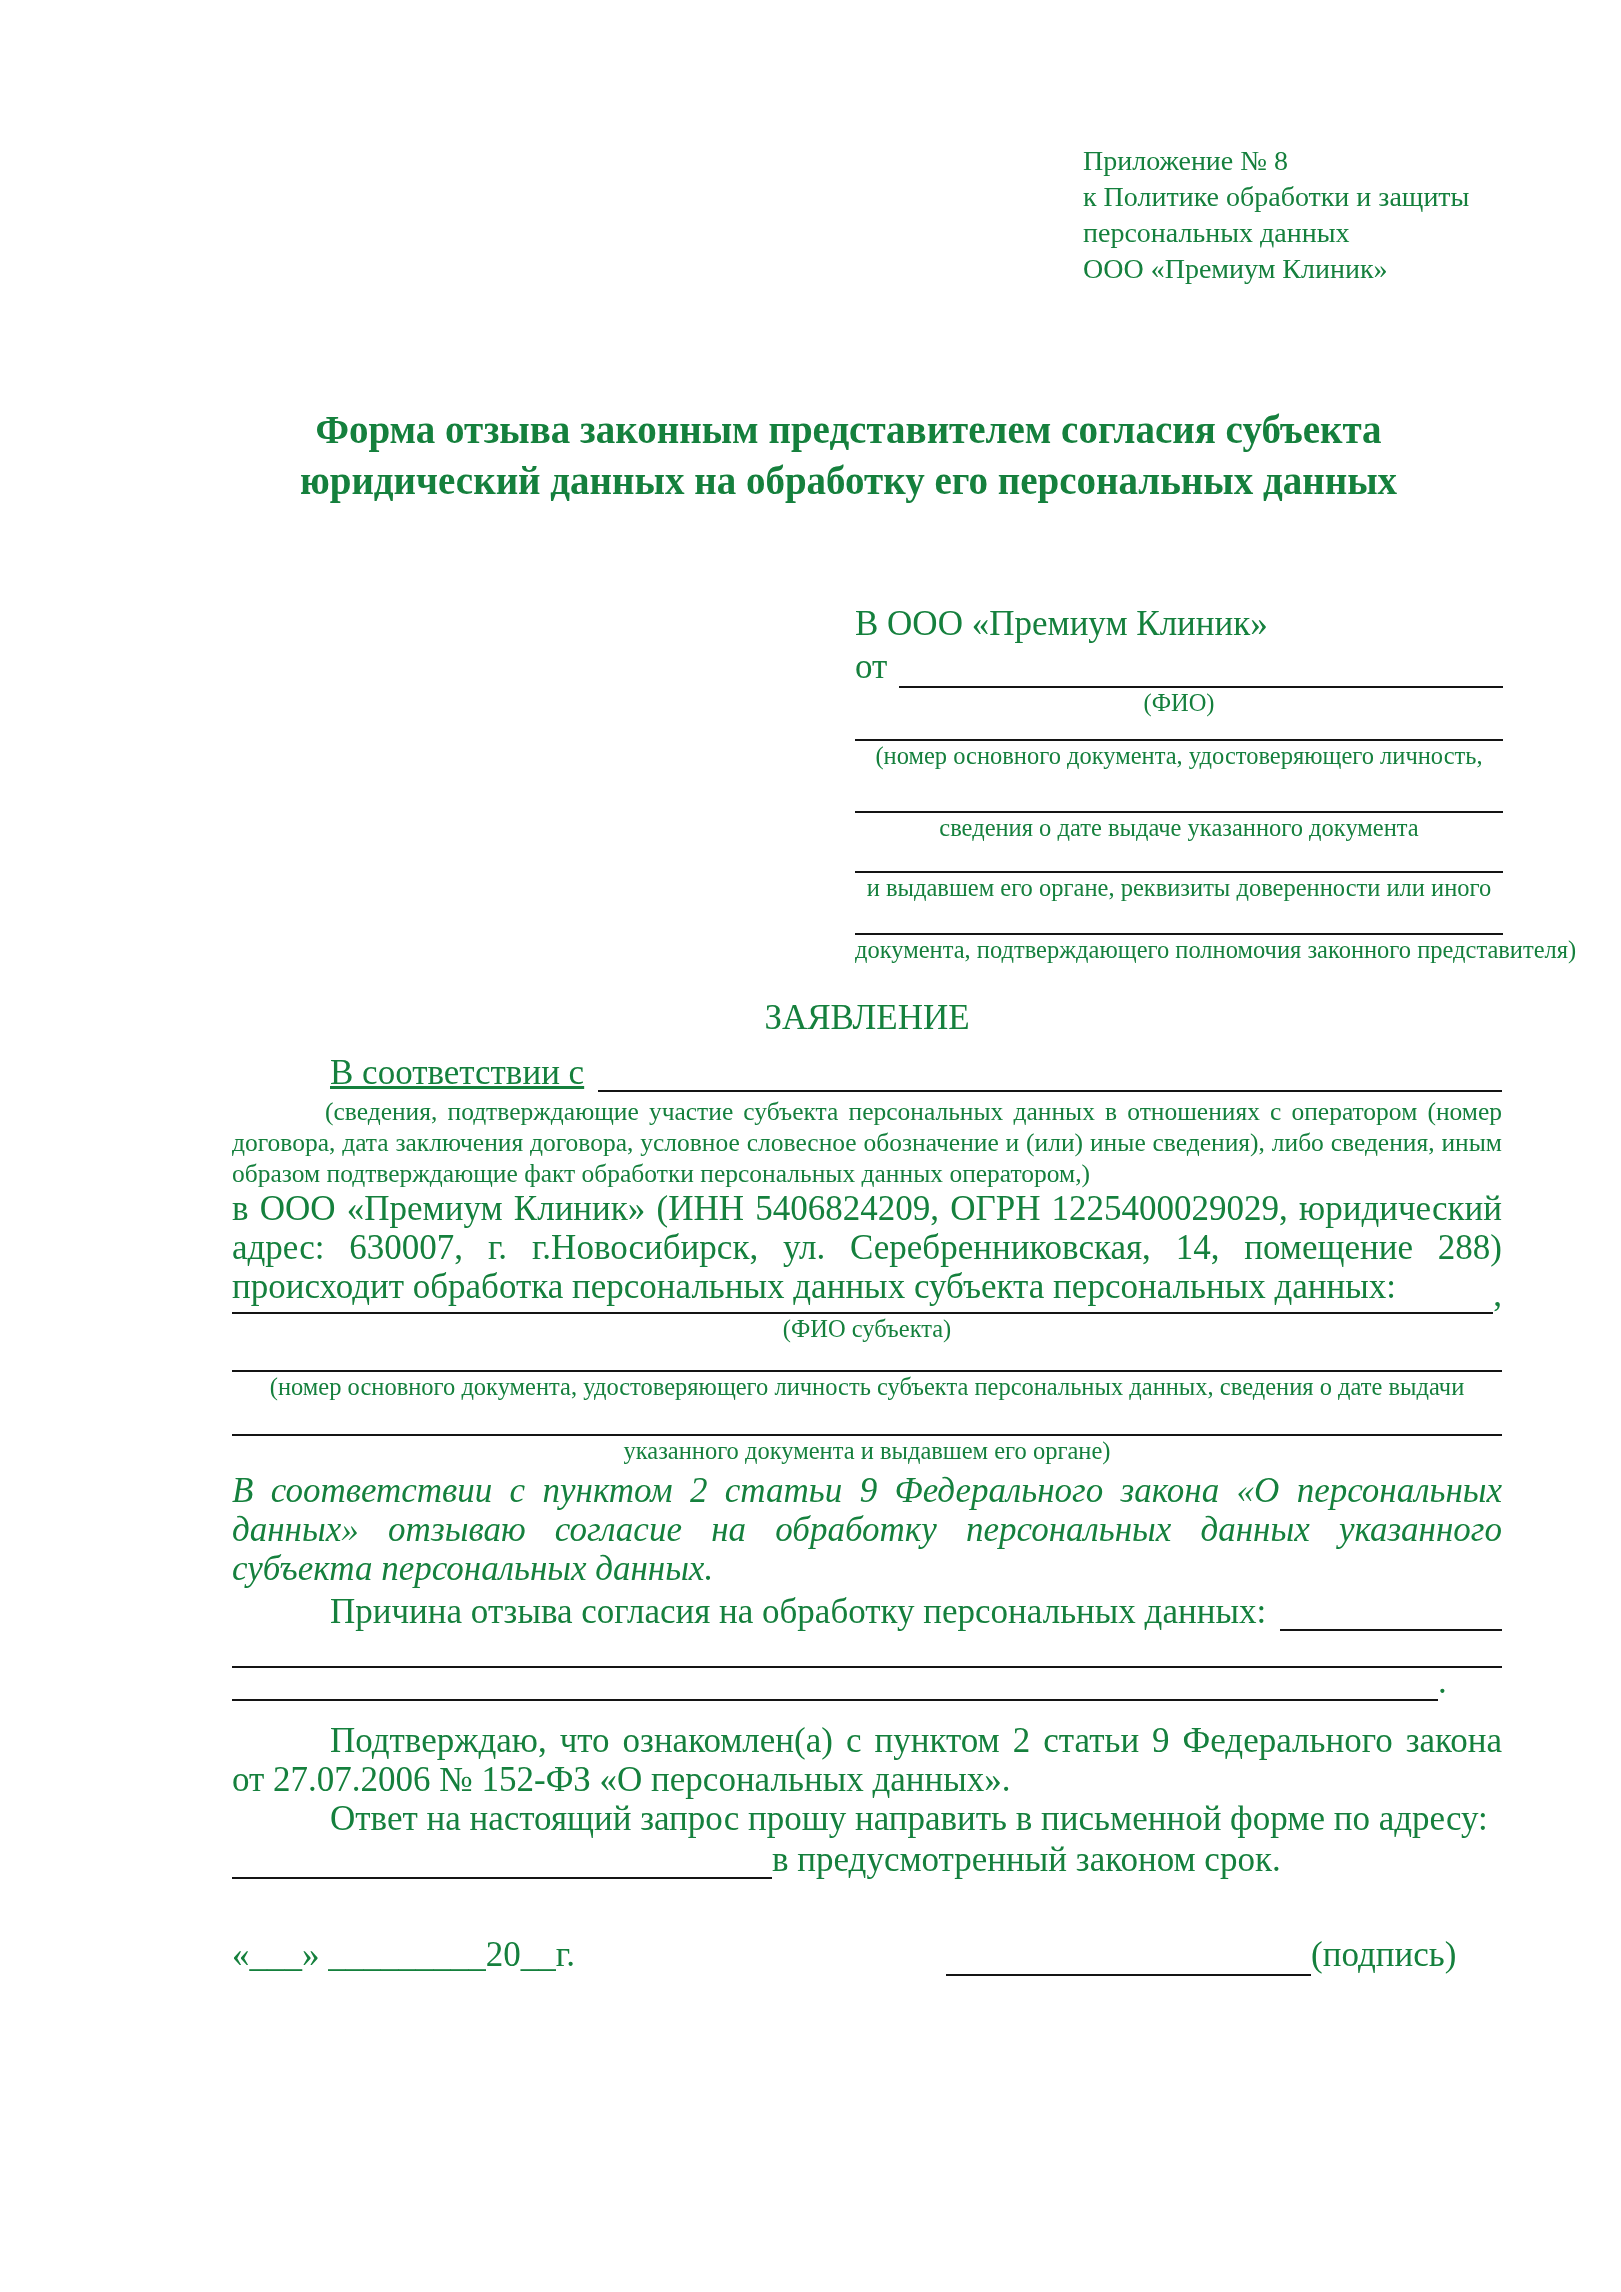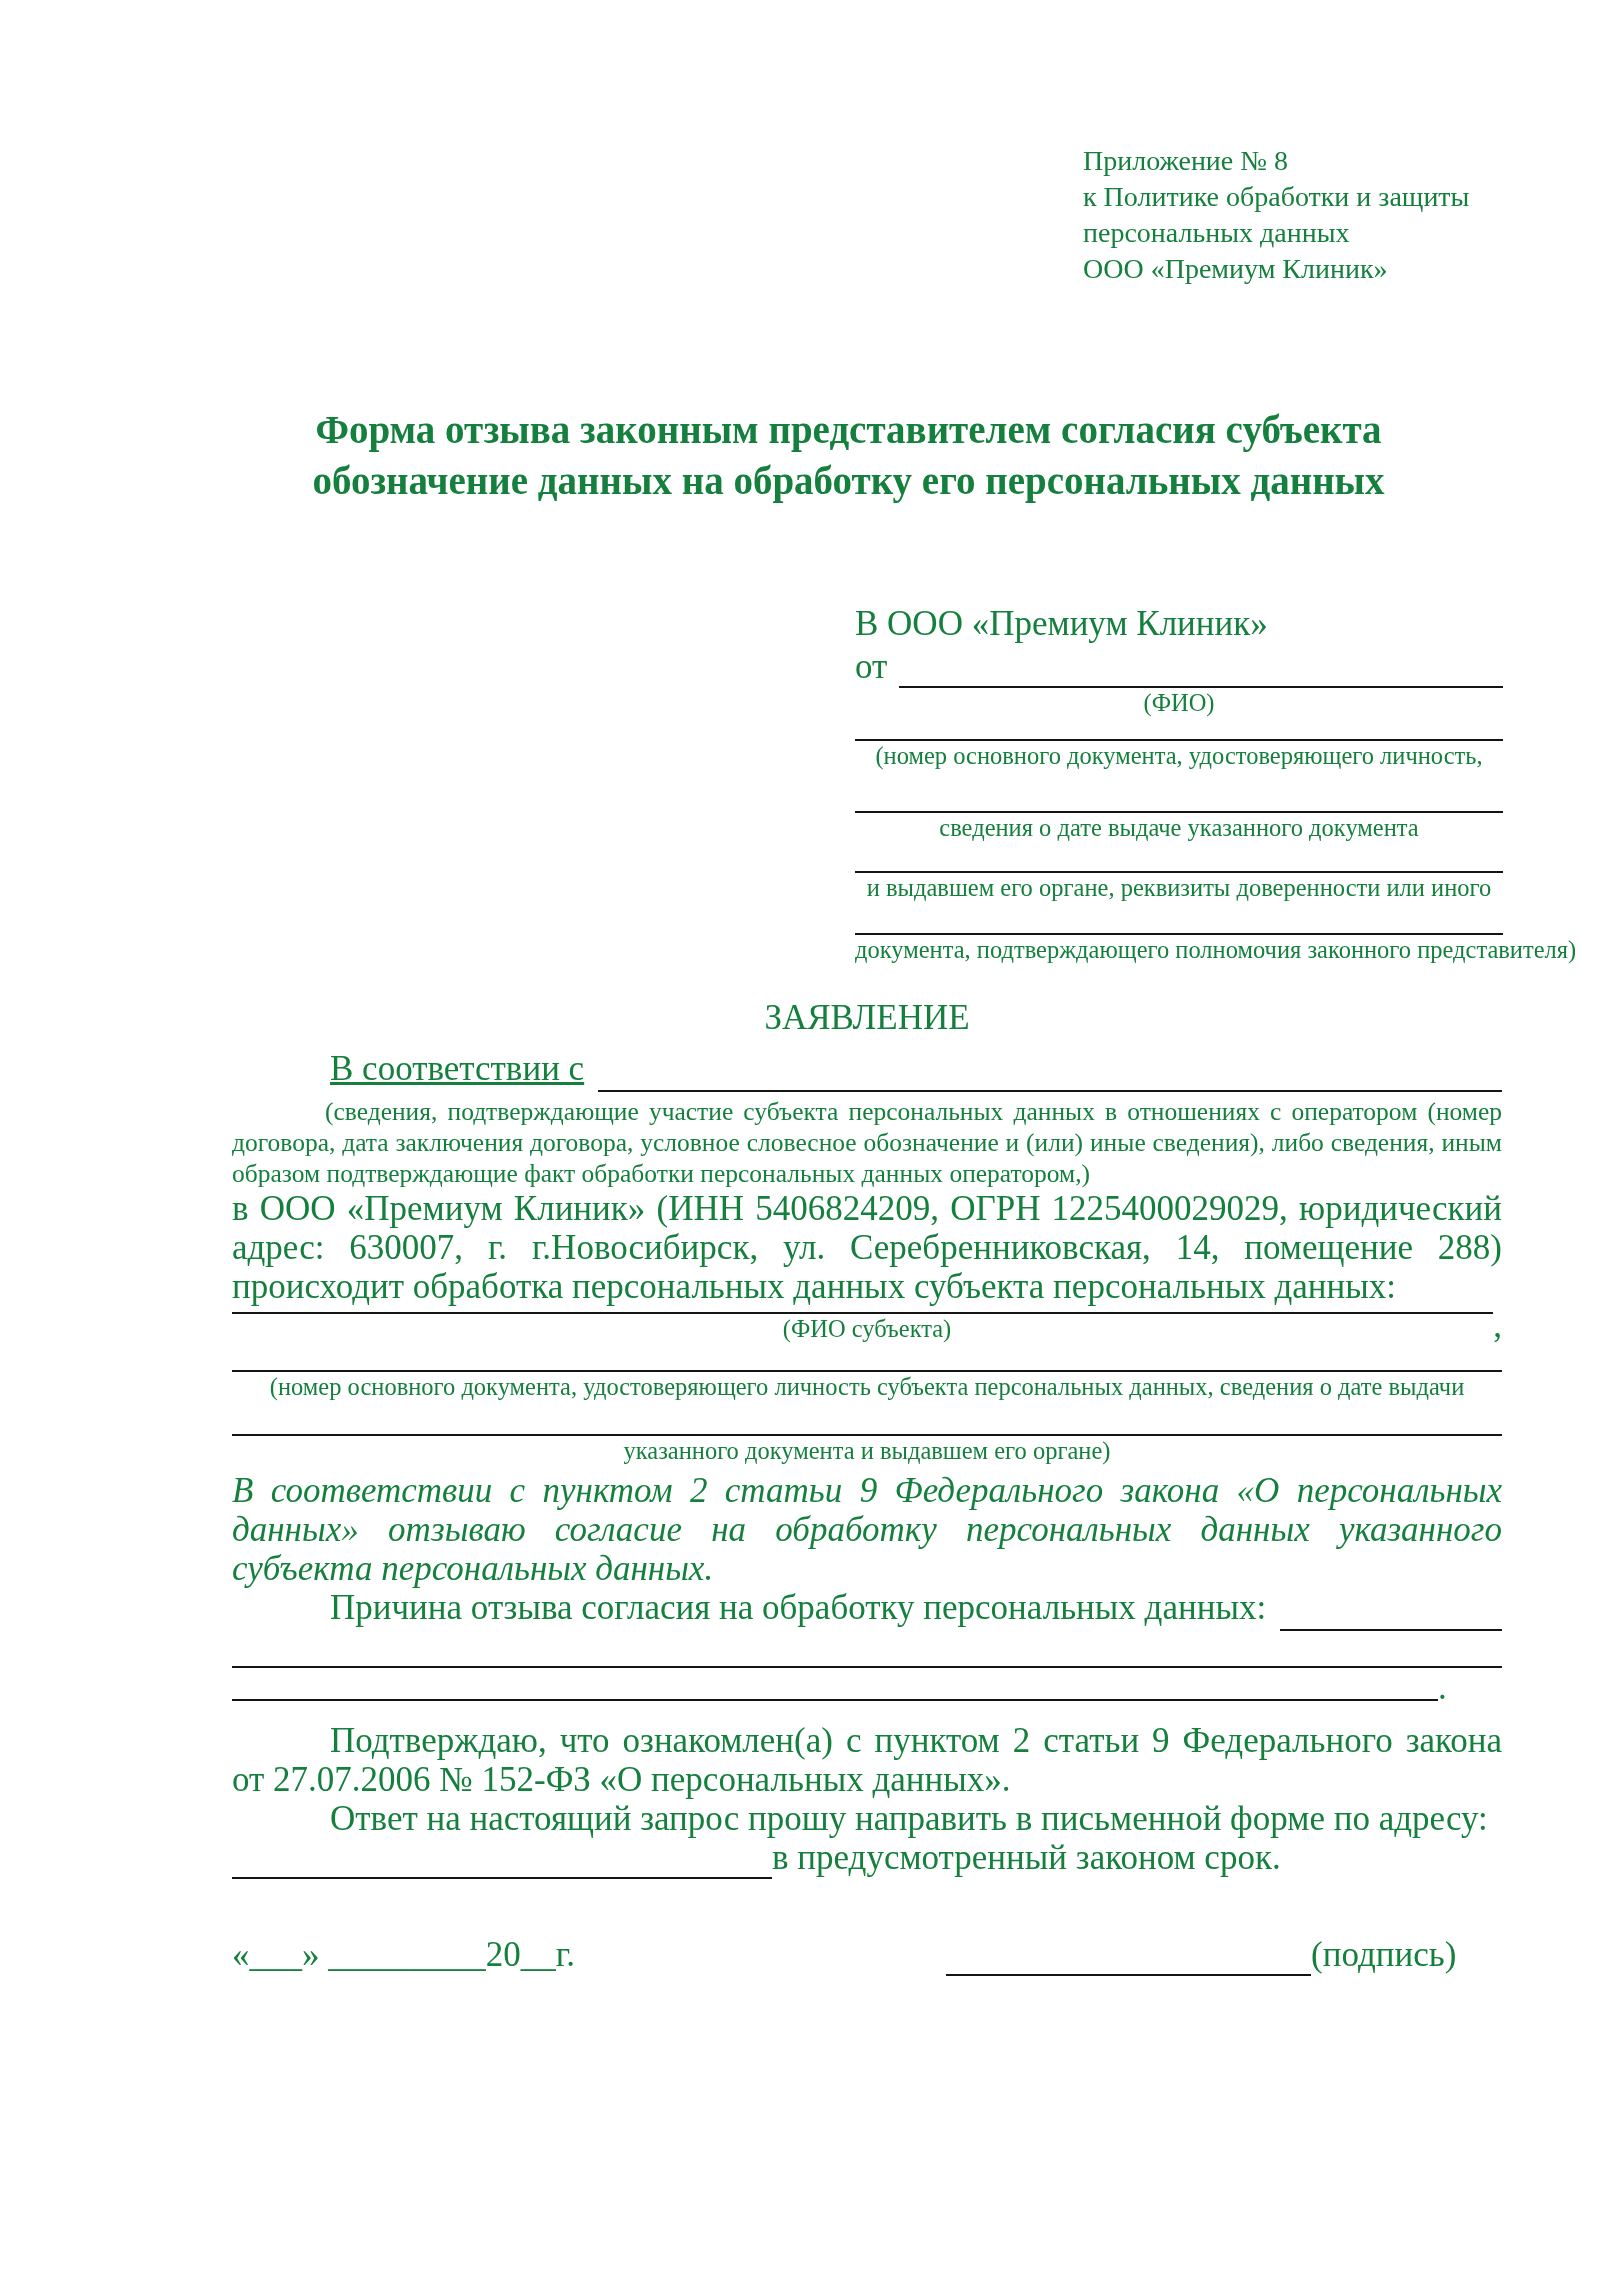--- a/index.html
+++ b/index.html
@@ -7,21 +7,21 @@
     position:relative;width:1621px;height:2293px;background:#ffffff;
     color:#15803d;font-family:"Liberation Serif", serif;overflow:hidden;
   }
   
   .hdr{position:absolute;left:1083px;top:143px;font-size:28px;line-height:36px;}
   
   .title{position:absolute;left:232px;top:404px;width:1233px;text-align:center;
          font-weight:700;font-size:39px;line-height:51px;}
   
   .addr{position:absolute;left:855px;top:602px;width:648px;font-size:35px;line-height:43px;}
-  .row{display:flex;}
+  .row{display:flex;align-items:flex-end;}
   .fill{flex:1;border-bottom:2.9px solid #141414;}
   .addr .from-lbl{margin-right:11.8px;}
   .cap{font-size:24.5px;line-height:29px;text-align:center;white-space:nowrap;}
   .fieldline{border-bottom:2.9px solid #141414;}
   
   .main{position:absolute;left:232px;top:998px;width:1270px;font-size:35px;
         line-height:39px;text-align:justify;}
   .heading{text-align:center;line-height:39px;}
   .small{font-size:25.5px;line-height:31px;text-indent:93px;margin-top:3.9px;text-align:justify;}
   .para{text-align:justify;}
@@ -39,21 +39,21 @@
 
   <div class="hdr">
     <div>Приложение № 8</div>
     <div>к Политике обработки и защиты</div>
     <div>персональных данных</div>
     <div>ООО «Премиум Клиник»</div>
   </div>
 
   <div class="title">
     <div>Форма отзыва законным представителем согласия субъекта</div>
-    <div>обозначение данных на обработку его персональных данных</div>
+    <div>юридический данных на обработку его персональных данных</div>
   </div>
 
   <div class="addr">
     <div>В ООО «Премиум Клиник»</div>
     <div class="row" style="height:43px;">
       <span class="from-lbl">от</span>
       <span class="fill"></span>
     </div>
     <div class="cap">(ФИО)</div>
 

